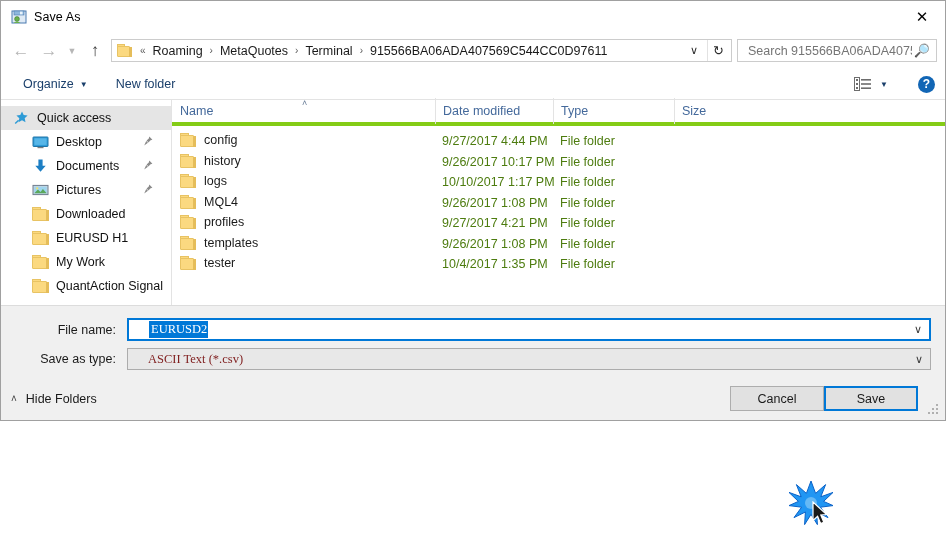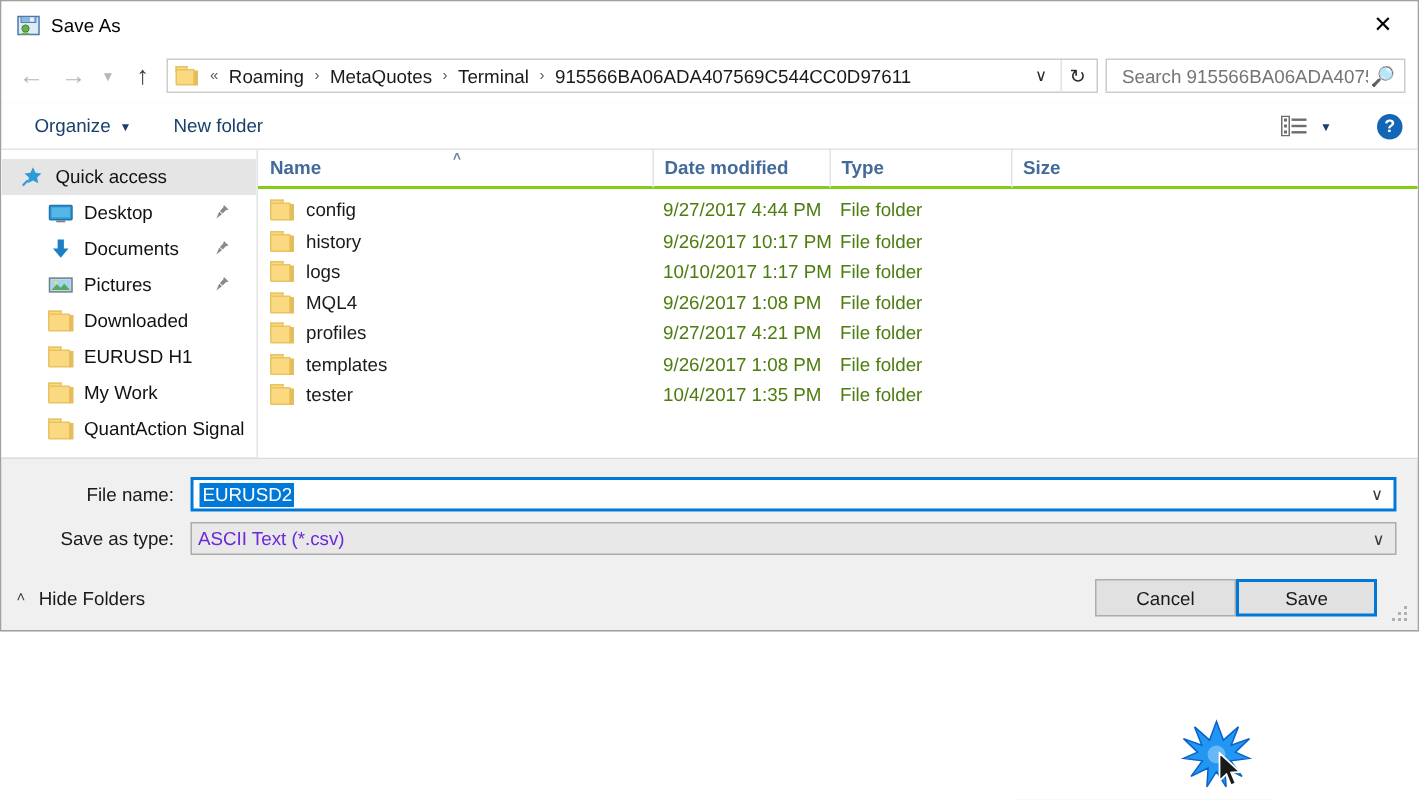--- a/index.html
+++ b/index.html
@@ -137,21 +137,21 @@
   .side-row.sel { background: #e5e5e5; }
   .side-row.lvl1 { padding-left: 31px; }
   .side-ico { width: 17px; height: 16px; flex: none; margin-right: 7px; position: relative; }
   .side-label { font-size: 12.5px; color: #111111; white-space: nowrap; }
   .pin { position: absolute; right: 18px; font-size: 11px; color: #8a8a8a; }
   .side-gap { height: 9px; }
 
   #listpane { flex: 1 1 auto; min-width: 0; background: #ffffff; position: relative; }
   #colhead {
     height: 26px; display: flex; align-items: center;
-    border-bottom: 2px solid #84cc16; position: relative; font-weight: bold;
+    border-bottom: 4px solid #84cc16; position: relative;
   }
   .col {
     font-size: 12.5px; color: #44699b;
     height: 26px; display: flex; align-items: center;
     padding-left: 8px; position: relative; flex: none;
   }
   .col + .col { border-left: 1px solid #e3e3e3; }
   #sort-caret {
     position: absolute; left: 130px; top: 0px;
     font-size: 9px; color: #6b7f99;
@@ -189,25 +189,25 @@
     flex: none;
   }
   .formrow { display: flex; align-items: center; margin-bottom: 7px; }
   .formlabel {
     width: 112px; flex: none; text-align: right; padding-right: 11px;
     font-size: 12.5px; color: #1a1a1a;
   }
   .combo {
     flex: 1 1 auto; height: 22px; display: flex; align-items: center;
     background: #ffffff; border: 1px solid #7a7a7a;
-    padding: 0 0 0 4px; position: relative;
+    padding: 0 0 0 20px; position: relative; font-family: Liberation Serif, serif;
   }
   .combo.focused { border: 2px solid #0078d7; height: 23px; }
   .combo.readonly { background: #e8e8e8; border: 1px solid #acacac; }
-  .combo-val { font-size: 12.5px; color: #6d28d9; white-space: nowrap; }
+  .combo-val { font-size: 12.5px; color: #7f1d1d; white-space: nowrap; }
   .combo-val.sel-text { background: #0078d7; color: #ffffff; padding: 1px 1px 1px 2px; }
   .combo-chev {
     margin-left: auto; width: 22px; text-align: center;
     font-size: 11px; color: #3a3a3a;
   }
 
   
   #footer {
     flex: none; height: 43px;
     display: flex; align-items: center;

